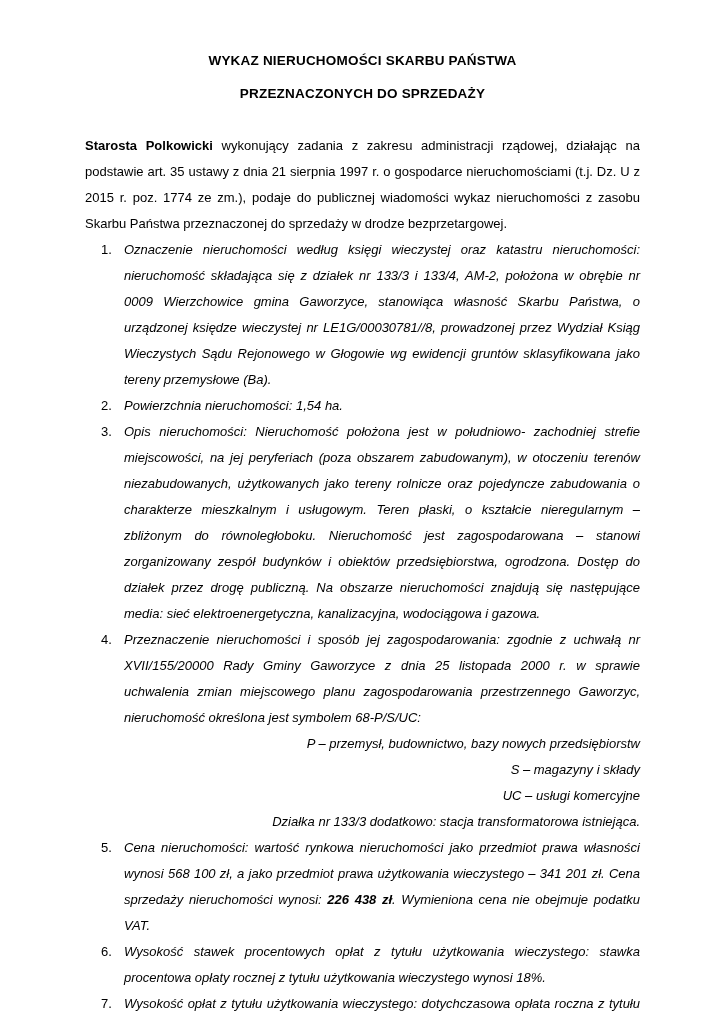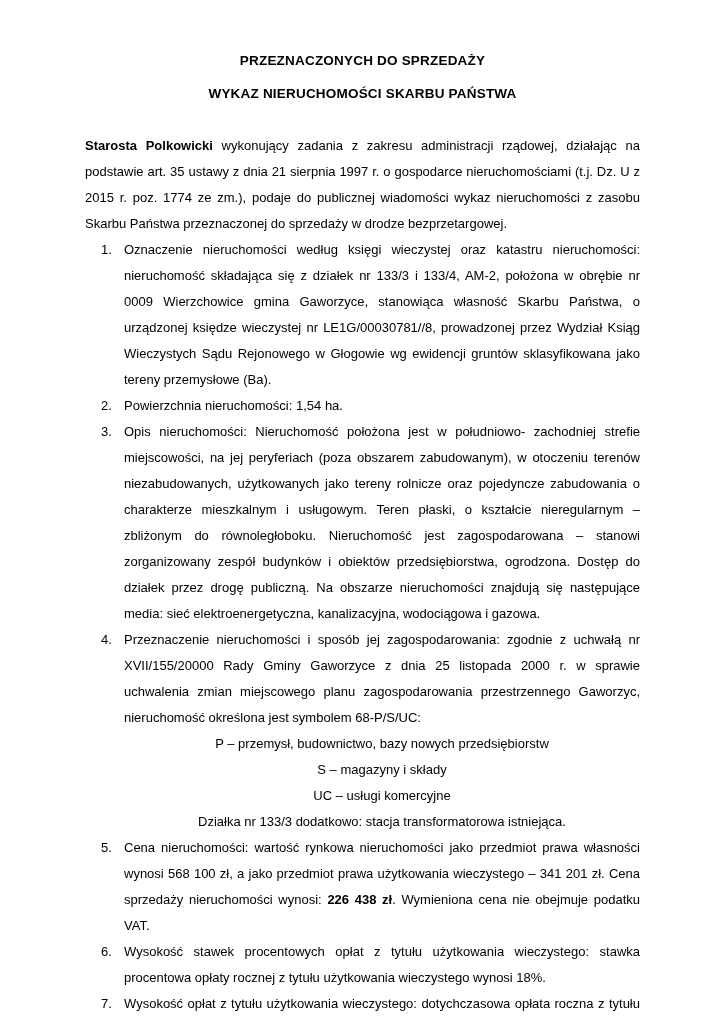--- a/index.html
+++ b/index.html
@@ -42,31 +42,32 @@
     font-size: 13px;
     line-height: 26px;
   }
   .num {
     width: 23px;
     flex-shrink: 0;
   }
   .item-body {
     flex: 1;
     text-align: justify;
+    font-style: italic;
   }
   .subline {
-    text-align: center;
+    text-align: right;
   }
 </style>
 </head>
 <body>
 
 <div class="page">
+  <div class="title-line">WYKAZ NIERUCHOMOŚCI SKARBU PAŃSTWA</div>
   <div class="title-line">PRZEZNACZONYCH DO SPRZEDAŻY</div>
-  <div class="title-line">WYKAZ NIERUCHOMOŚCI SKARBU PAŃSTWA</div>
   <p class="intro"><span class="bold">Starosta Polkowicki</span><span> wykonujący zadania z zakresu administracji rządowej, działając na podstawie art. 35 ustawy z dnia 21 sierpnia 1997 r. o gospodarce nieruchomościami (t.j. Dz. U z 2015 r. poz. 1774 ze zm.), podaje do publicznej wiadomości wykaz nieruchomości z zasobu Skarbu Państwa przeznaczonej do sprzedaży w drodze bezprzetargowej.</span></p>
   <div class="list">
       <div class="item">
         <span class="num">1.</span>
         <div class="item-body"><span>Oznaczenie nieruchomości według księgi wieczystej oraz katastru nieruchomości: nieruchomość składająca się z działek nr 133/3 i 133/4, AM-2, położona w obrębie nr 0009 Wierzchowice gmina Gaworzyce, stanowiąca własność Skarbu Państwa, o urządzonej księdze wieczystej nr LE1G/00030781//8, prowadzonej przez Wydział Ksiąg Wieczystych Sądu Rejonowego w Głogowie wg ewidencji gruntów sklasyfikowana jako tereny przemysłowe (Ba).</span></div>
       </div>
       <div class="item">
         <span class="num">2.</span>
         <div class="item-body"><span>Powierzchnia nieruchomości: 1,54 ha.</span></div>
       </div>

